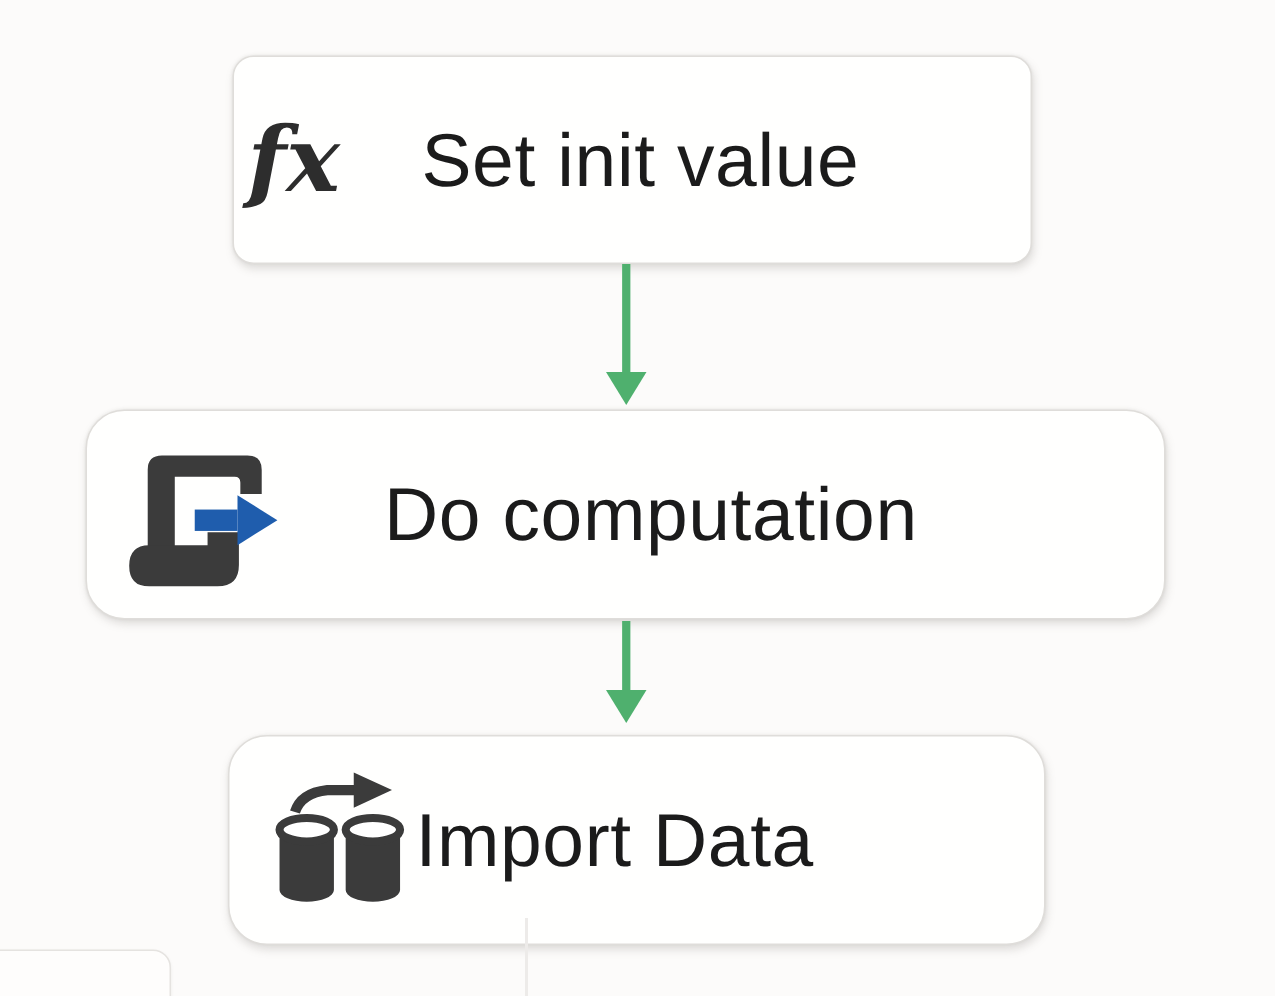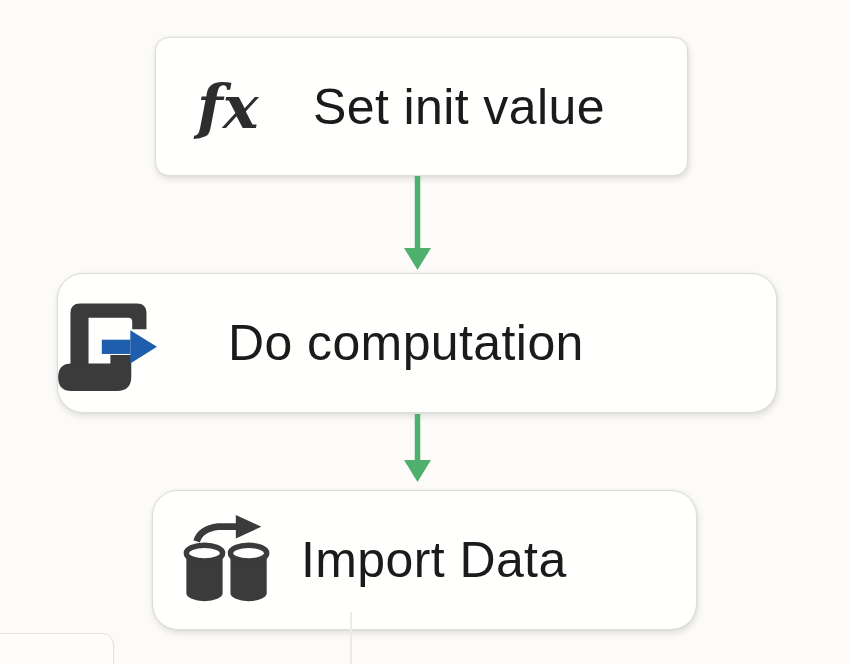--- a/index.html
+++ b/index.html
@@ -21,33 +21,33 @@
     background:var(--node-bg);
     border:1px solid var(--node-border);
     display:flex;align-items:center;
     box-shadow:1px 3px 6px rgba(125,120,113,.22), 0 0 2px rgba(125,120,113,.12);
   }
   .node-label{
     font-size:50px;color:var(--label-text);
     letter-spacing:.4px;white-space:nowrap;
   }
 
-  #node-1{left:155px;top:37px;width:533px;height:139px;border-radius:14px;padding-left:39px}
-  #node-2{left:57px;top:273px;width:720px;height:140px;border-radius:26px;}
+  #node-1{left:155px;top:37px;width:533px;height:139px;border-radius:14px;padding-left:7px}
+  #node-2{left:57px;top:273px;width:720px;height:140px;border-radius:26px;padding-left:28px}
   #node-3{left:152px;top:490px;width:545px;height:140px;border-radius:26px;padding-left:26px}
 
   .fx{
     width:118px;text-align:left;padding-left:2px;
     font-family:"DejaVu Serif",serif;font-style:italic;font-weight:600;
     font-size:60px;color:#2d2d2d;line-height:1;
   }
   #node-2 .icon-svg{width:100px;height:95px;flex:none}
   #node-2 .node-label{margin-left:70px}
   #node-3 .icon-svg{width:98px;height:98px;flex:none}
-  #node-3 .node-label{margin-left:24px}
+  #node-3 .node-label{}
 
   .connector{position:absolute}
   #connector-1{left:403px;top:176px}
   #connector-2{left:403px;top:414px}
   .connector-shaft{stroke:var(--connector-green);stroke-width:5.5;fill:none}
   .connector-head{fill:var(--connector-green)}
 
   .fill-dark{fill:var(--icon-dark)}
   .fill-blue{fill:var(--icon-blue)}
   .cyl-top{fill:#ffffff;stroke:var(--icon-dark);stroke-width:5.5}

